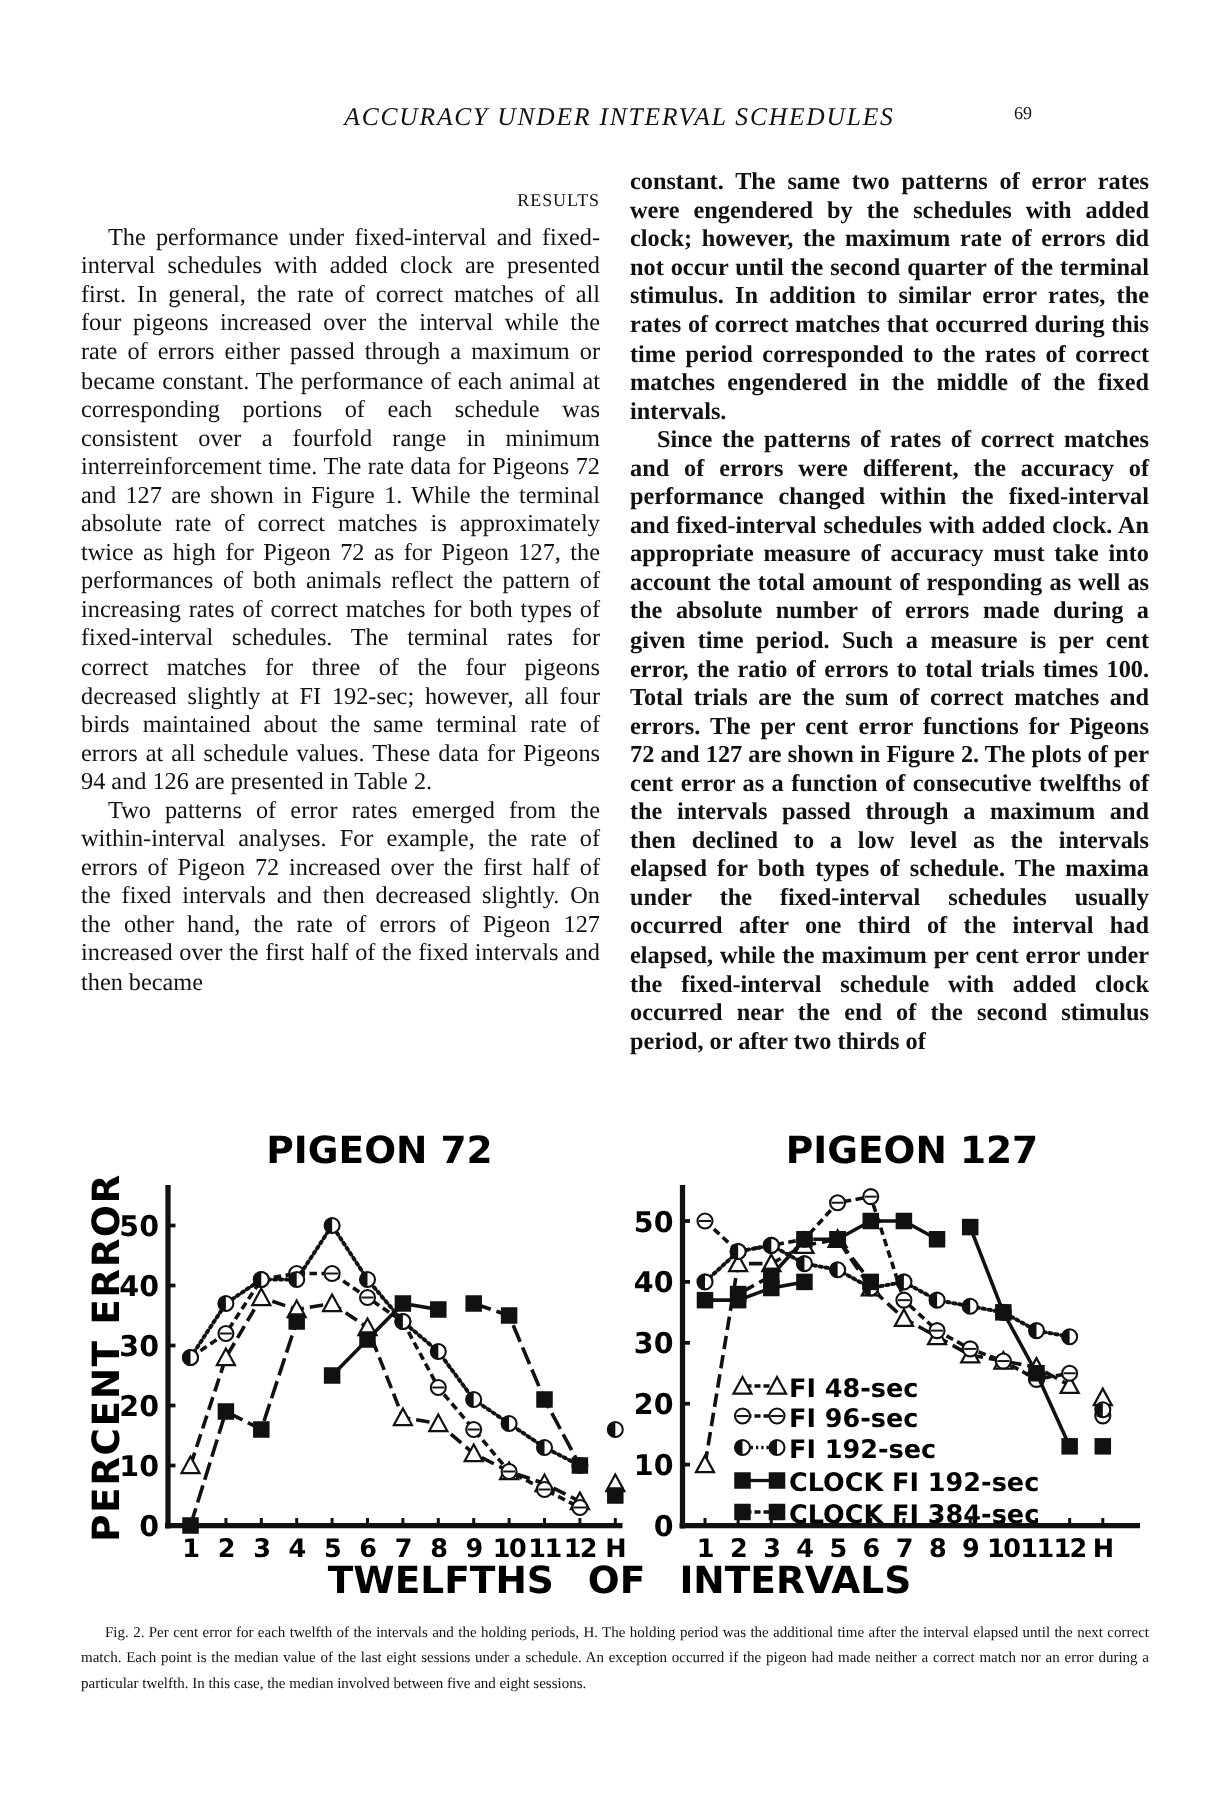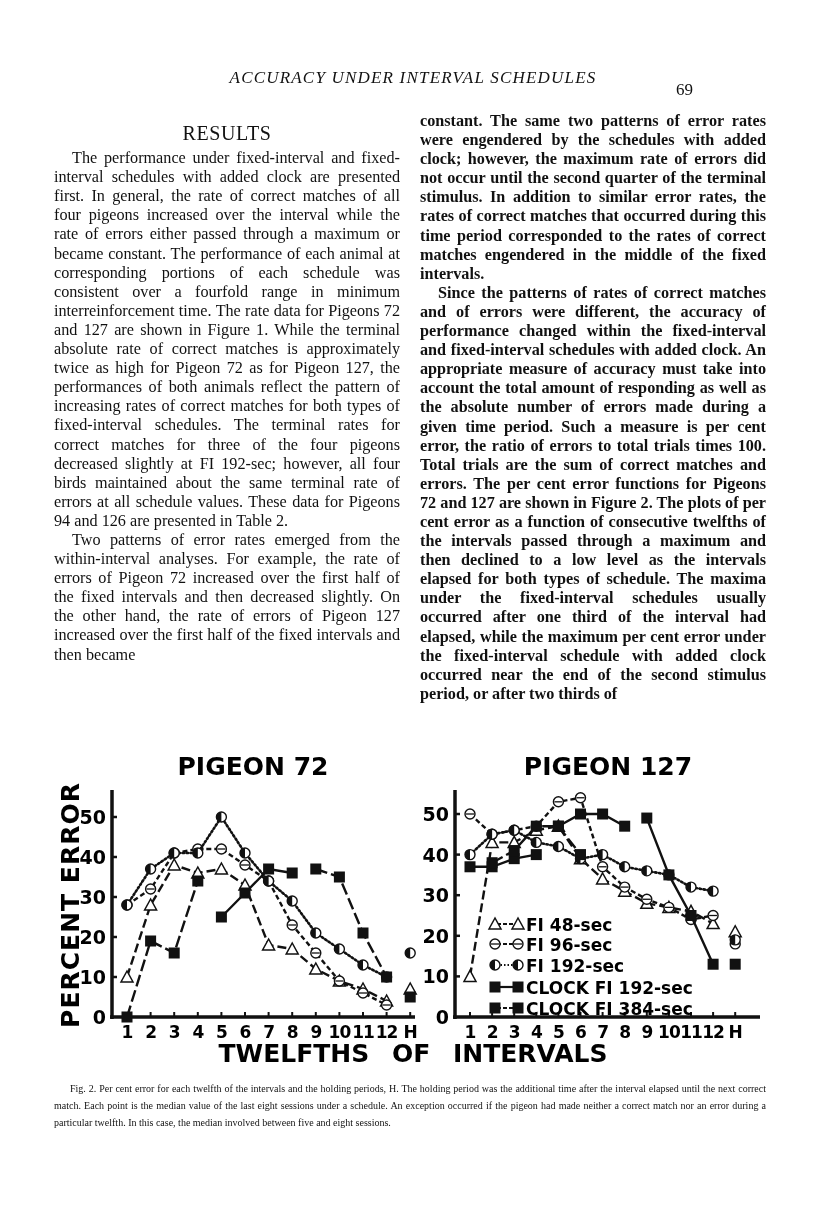--- a/index.html
+++ b/index.html
@@ -1,26 +1,26 @@
 <!DOCTYPE html>
 <html><head>
 <meta charset="utf-8">
 <style>
   html, body { margin: 0; padding: 0; background: #ffffff; }
   body { width: 816px; height: 1207px; position: relative; overflow: hidden;
          font-family: "Liberation Serif", "DejaVu Serif", serif; color: #111; }
   .running-head { position: absolute; top: 68px; left: 0; width: 684px; height: 24px; }
   .running-title { position: absolute; left: 218px; top: 0; width: 390px; text-align: center;
                    font-style: italic; font-size: 17px; letter-spacing: 1.2px; }
-  .page-number { position: absolute; left: 676px; top: 12px; font-size: 17px; }
+  .page-number { position: absolute; left: 676px; top: 0; font-size: 12px; }
   .col { position: absolute; top: 100px; width: 346px; font-size: 16.2px; line-height: 19.1px;
          text-align: justify; }
   .col-left { left: 54px; }
   .col-right { left: 420px; top: 112px; font-weight: bold; }
-  .section-head { text-align: center; font-size: 20px; letter-spacing: 0.6px; margin: 24px 0 6px 0; }
+  .section-head { text-align: right; font-size: 12px; letter-spacing: 0.6px; margin: 24px 0 6px 0; }
   .col p { margin: 0; text-indent: 18px; }
   .col p.noindent { text-indent: 0; }
   .figure { position: absolute; left: 0; top: 740px; width: 816px; height: 330px; }
   .figure svg { position: absolute; left: 0; top: 0; }
   .caption { position: absolute; left: 54px; top: 1080px; width: 712px; font-size: 10px;
              line-height: 17px; text-align: justify; }
   .caption p { margin: 0; text-indent: 16px; }
 </style>
 </head>
 <body>

